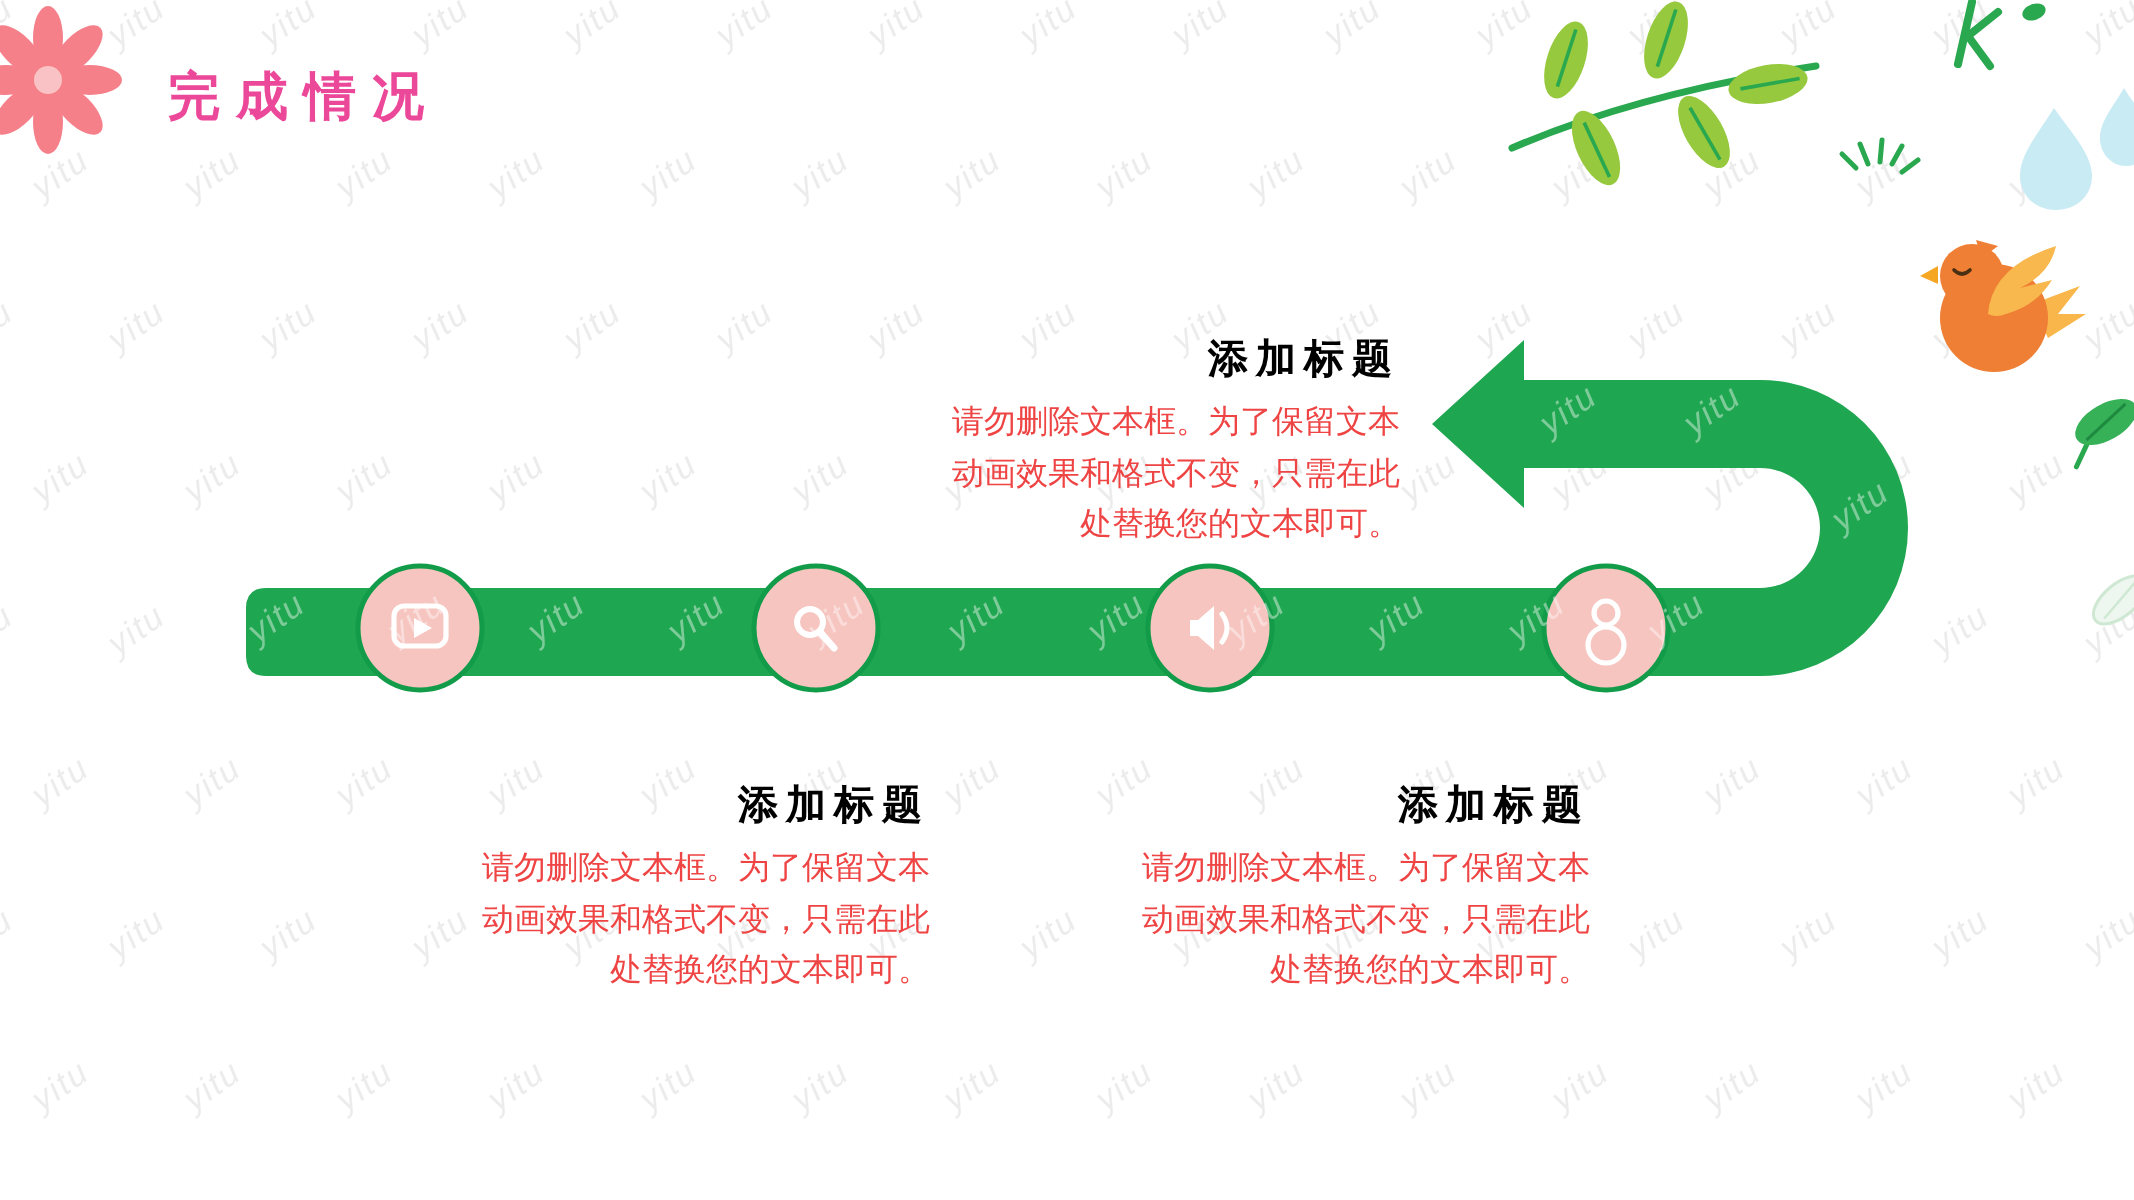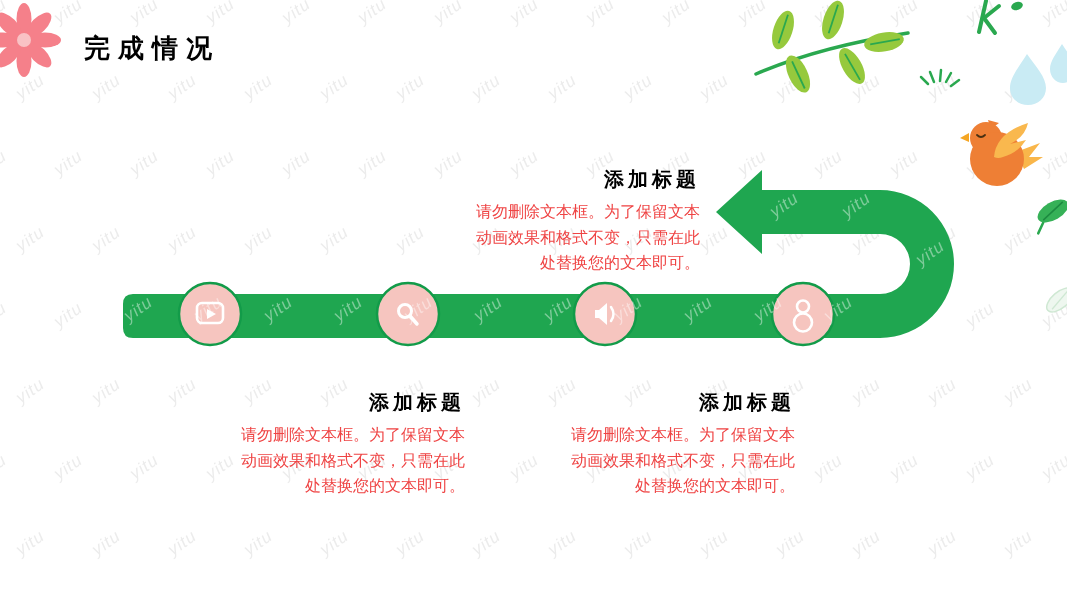--- a/index.html
+++ b/index.html
@@ -10,21 +10,21 @@
   #deco-svg{position:absolute;inset:0;z-index:1;}
   #arrow-svg{position:absolute;inset:0;z-index:2;}
   .textlayer{z-index:3;}
   #wm-band{position:absolute;inset:0;z-index:5;pointer-events:none;}
   .wm{position:absolute;font-style:italic;font-size:17px;white-space:nowrap;
       transform:rotate(-35deg);transform-origin:left center;letter-spacing:1px;}
   .wm-faint{color:#ececec;}
   .wm-band{color:rgba(255,255,255,0.42);}
   
   #page-title{position:absolute;left:84px;top:31px;font-size:26px;font-weight:bold;
-              letter-spacing:8px;color:#000000;}
+              letter-spacing:8px;color:#ec4899;}
   
   #big-title{position:absolute;left:127px;top:201px;font-size:54px;font-weight:400;
              letter-spacing:3px;color:#131313;}
   
   .block{position:absolute;width:232px;text-align:right;}
   .block h3{margin:0 0 6px 0;font-size:20px;font-weight:bold;letter-spacing:4px;color:#000;}
   .block p{margin:0;font-size:16px;line-height:25.5px;color:#ef4444;}
   #block-top{left:468px;top:166px;}
   #block-bl{left:233px;top:389px;}
   #block-br{left:563px;top:389px;}

